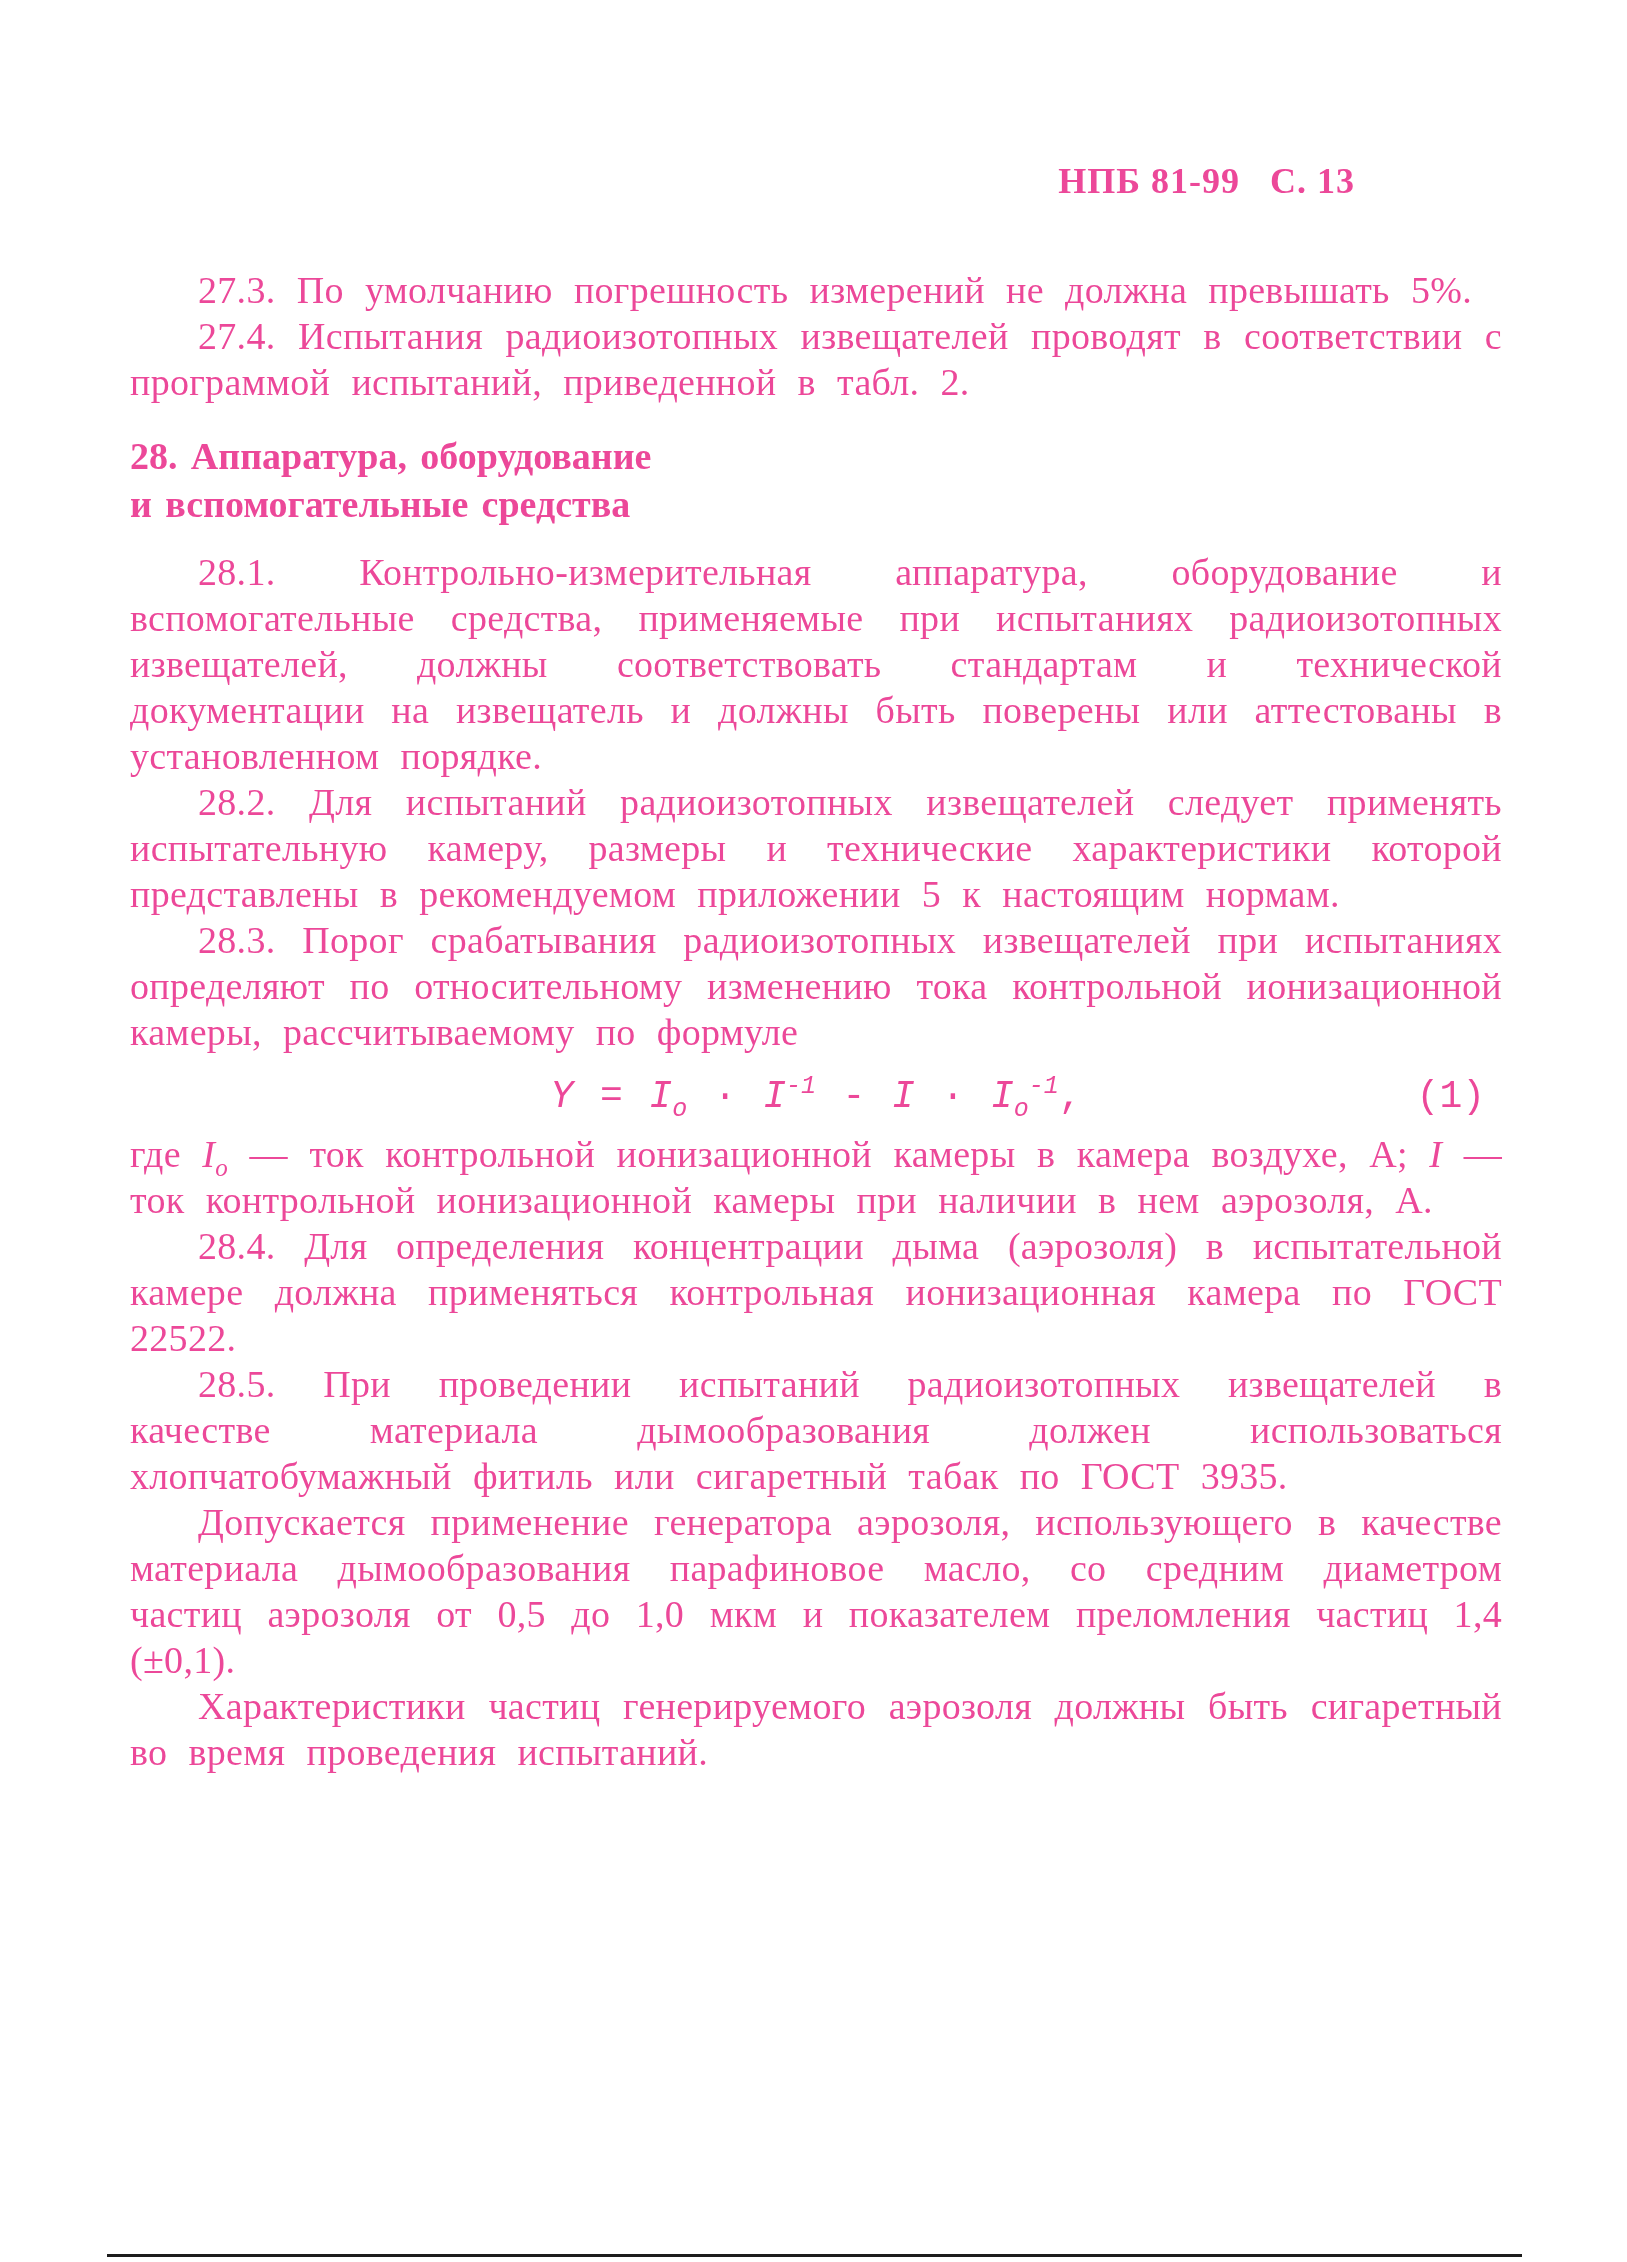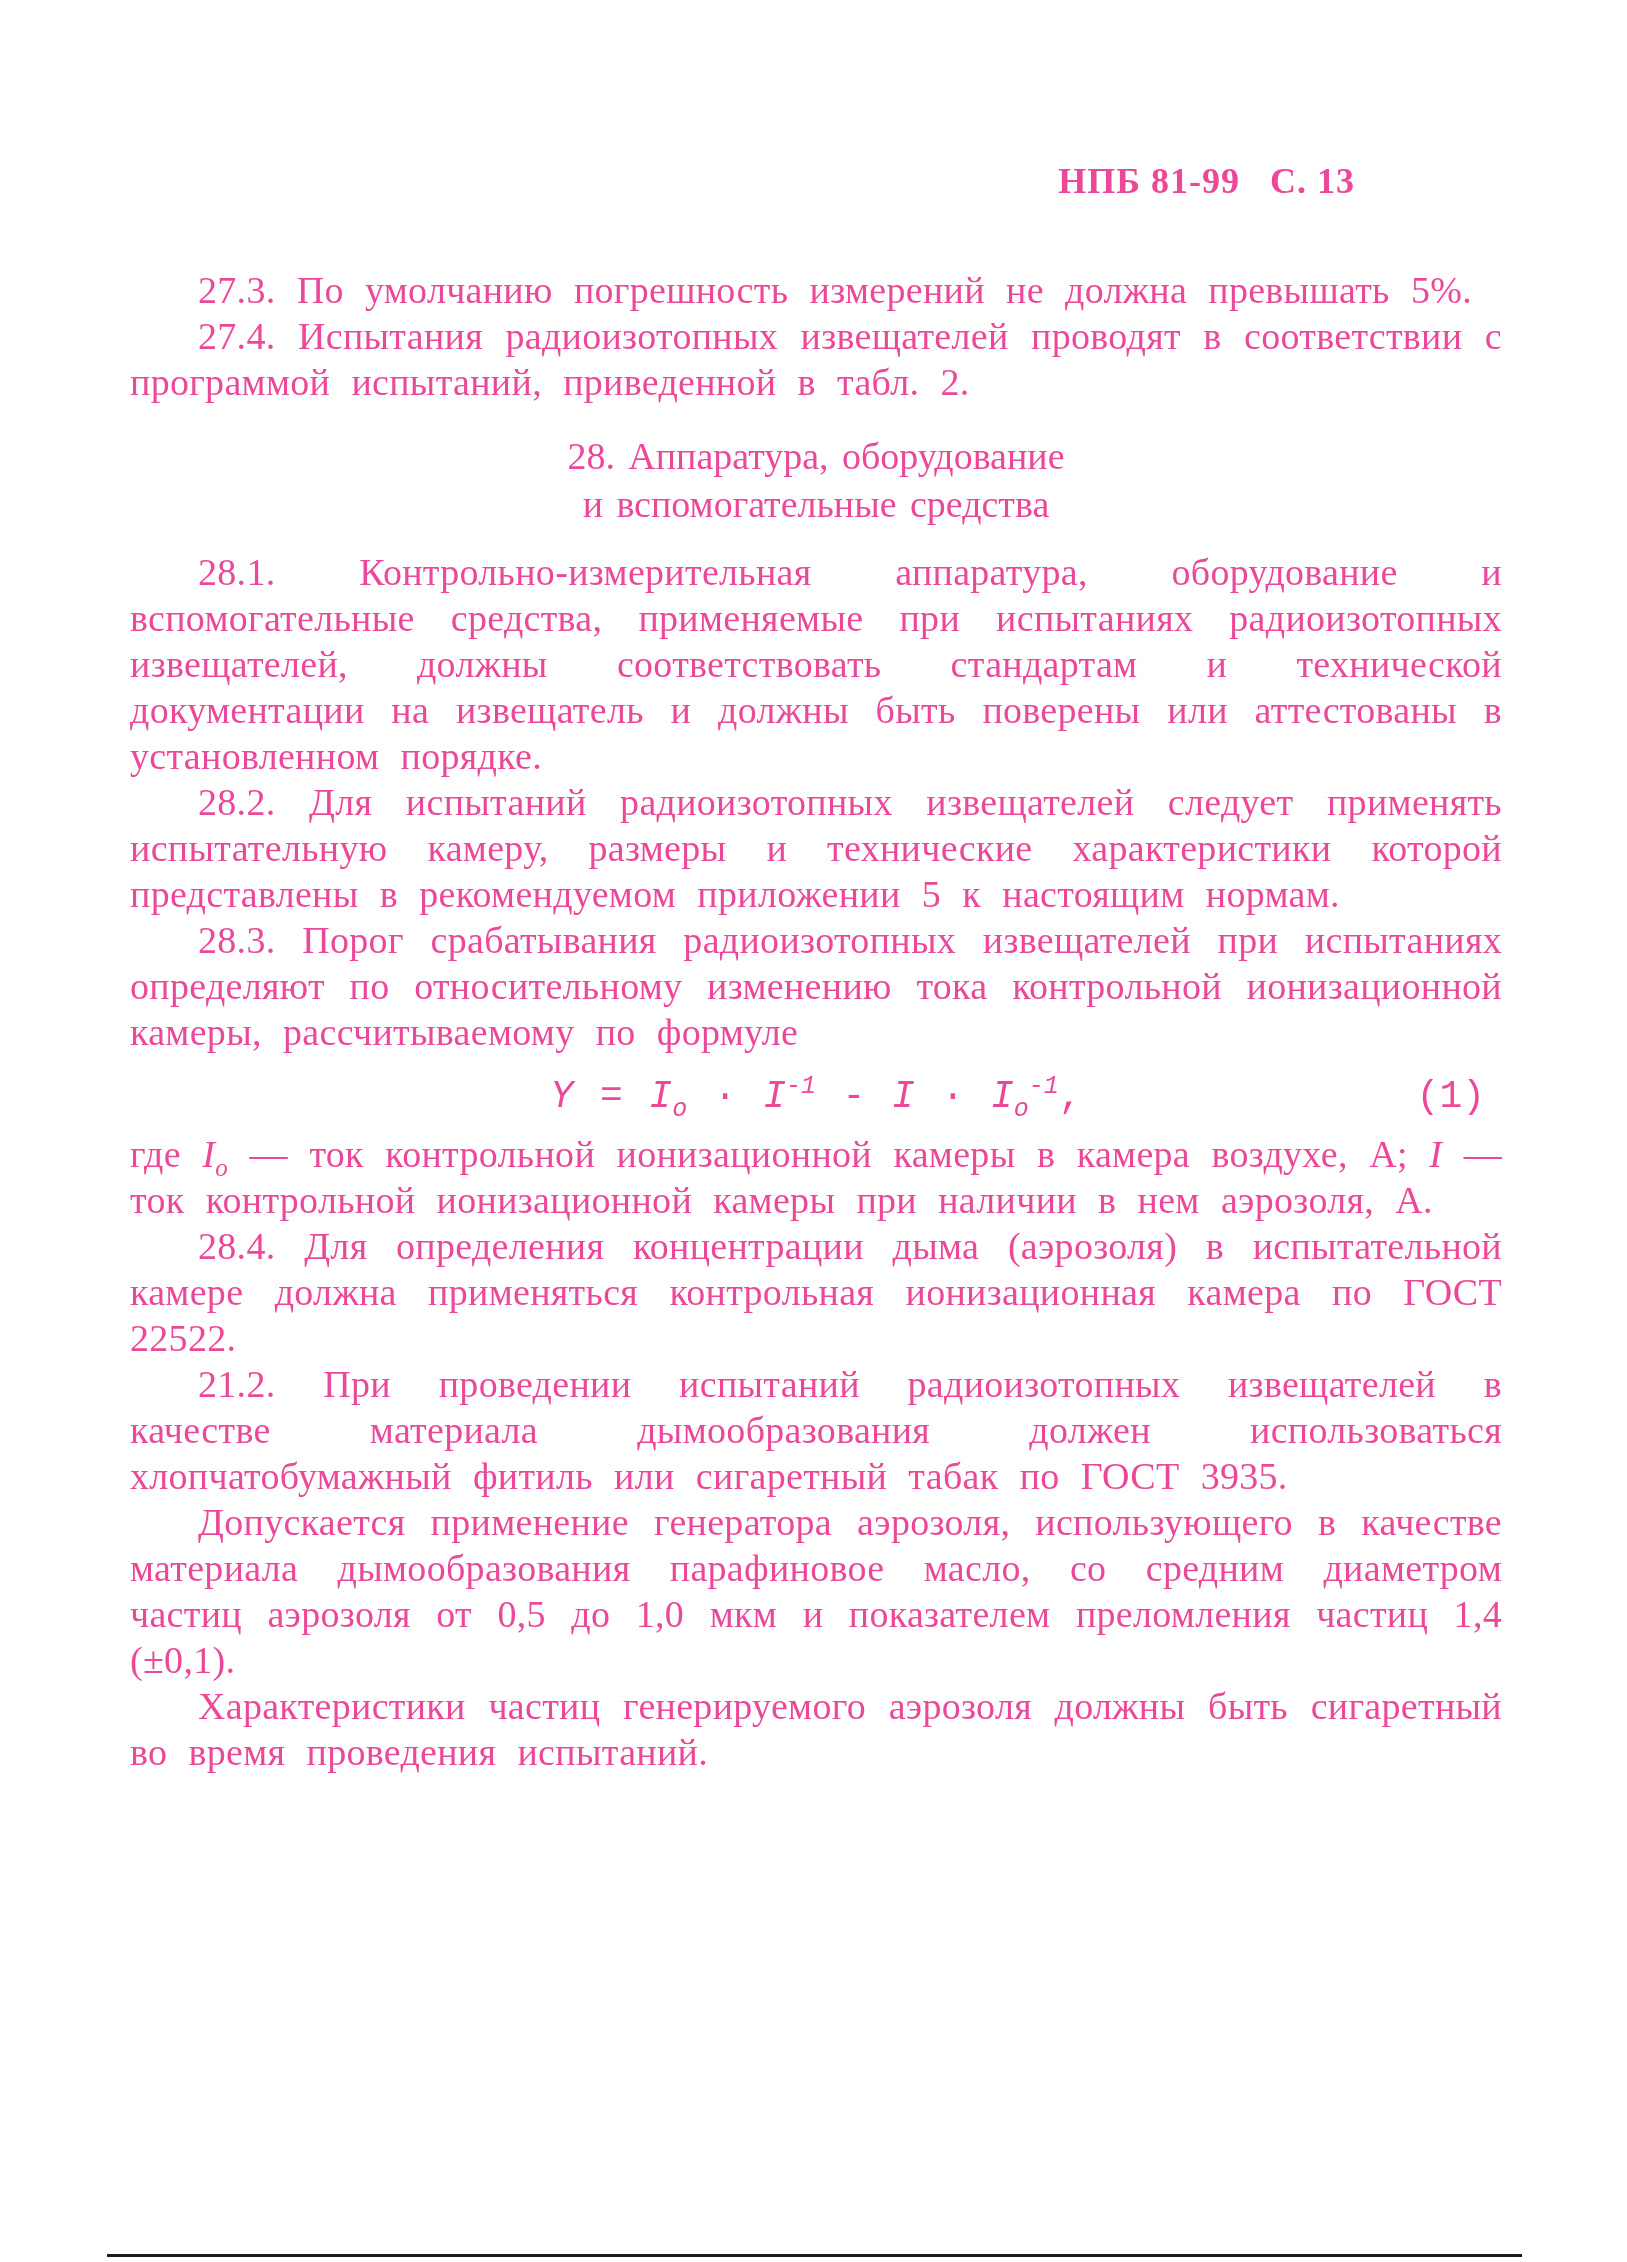--- a/index.html
+++ b/index.html
@@ -42,22 +42,21 @@
     word-spacing: 11.4px;
     letter-spacing: 0.3px;
   }
   .no-indent {
     text-indent: 0;
   }
   .section-heading {
     margin: 27px 0 21px 0;
     font-size: 38px;
     line-height: 48px;
-    font-weight: normal;
-    text-align: center;
+    font-weight: bold;
     word-spacing: 3.8px;
   }
   .heading-line {
     display: block;
   }
   .formula-row {
     position: relative;
     margin: 15px 0 7.6px 0;
     font-size: 38px;
     line-height: 53px;
@@ -132,21 +131,21 @@
       <span>где</span>
       <span class="term"><span class="var">I</span><sub>o</sub></span>
       <span>—</span>
       <span>ток контрольной ионизационной камеры в камера воздухе, А;</span>
       <span class="term"><span class="var">I</span></span>
       <span>—</span>
       <span>ток контрольной ионизационной камеры при наличии в нем аэрозоля, А.</span>
     </p>
 
     <p class="para">28.4. Для определения концентрации дыма (аэрозоля) в испытательной камере должна применяться контрольная ионизационная камера по ГОСТ 22522.</p>
-    <p class="para">21.2. При проведении испытаний радиоизотопных извещателей в качестве материала дымообразования должен использоваться хлопчатобумажный фитиль или сигаретный табак по ГОСТ 3935.</p>
+    <p class="para">28.5. При проведении испытаний радиоизотопных извещателей в качестве материала дымообразования должен использоваться хлопчатобумажный фитиль или сигаретный табак по ГОСТ 3935.</p>
     <p class="para">Допускается применение генератора аэрозоля, использующего в качестве материала дымообразования парафиновое масло, со средним диаметром частиц аэрозоля от 0,5 до 1,0 мкм и показателем преломления частиц 1,4 (±0,1).</p>
     <p class="para">Характеристики частиц генерируемого аэрозоля должны быть сигаретный во время проведения испытаний.</p>
 
   </div>
 
   <div class="scan-line"></div>
 </div>
 
 
 </body></html>

